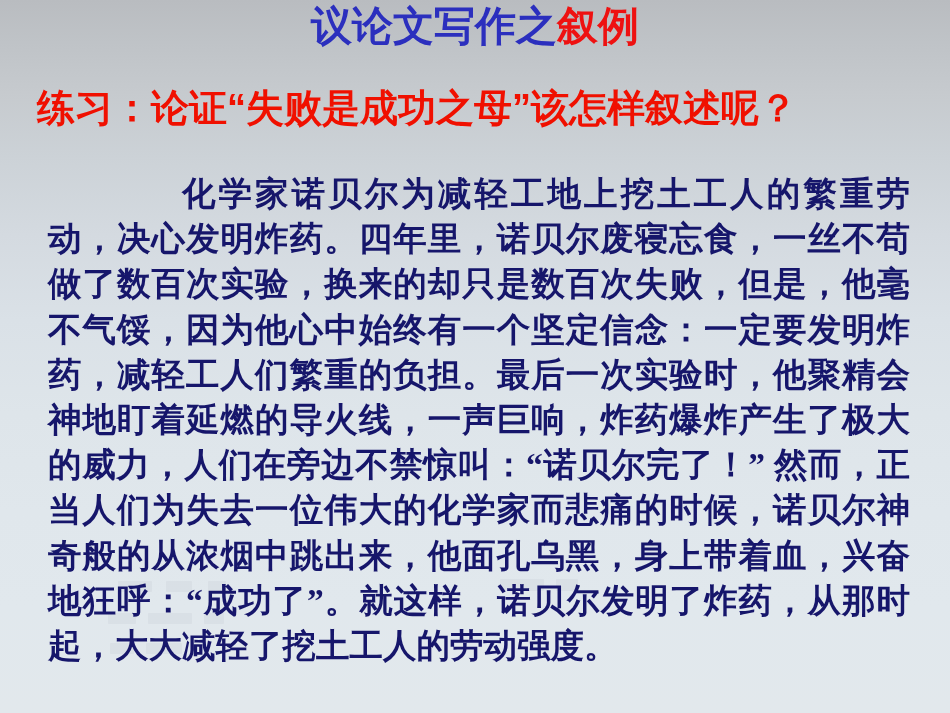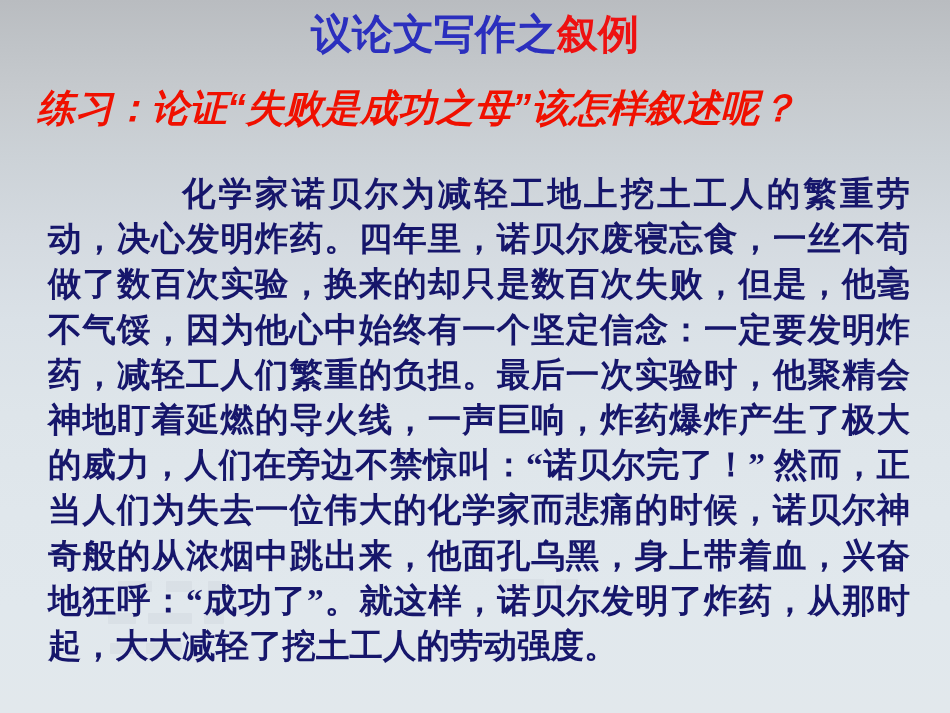--- a/index.html
+++ b/index.html
@@ -44,21 +44,21 @@
     opacity: 0.55;
   }
   #watermark .wm {
     position: absolute;
     background: rgba(200, 206, 214, 0.55);
     border-radius: 1px;
   }
 
   #title-line {
     position: absolute;
-    top: 9px;
+    top: 1px;
     left: 0;
     width: 950px;
     text-align: center;
     white-space: nowrap;
     font-size: 41px;
     line-height: 50px;
     font-weight: bold;
     letter-spacing: 0px;
     font-family: "Liberation Sans", "DejaVu Sans", sans-serif;
   }
@@ -74,21 +74,20 @@
     top: 85px;
     left: 0;
     width: 834px;
     text-align: center;
     white-space: nowrap;
     color: #f01000;
     font-size: 38px;
     line-height: 46px;
     font-weight: bold;
     font-family: "Liberation Sans", "DejaVu Sans", sans-serif;
-    font-style: italic;
   }
 
   #body-text {
     position: absolute;
     top: 155px;
     left: 32px;
     width: 894px;
     color: #16166b;
     font-size: 33.5px;
     line-height: 45.2px;

